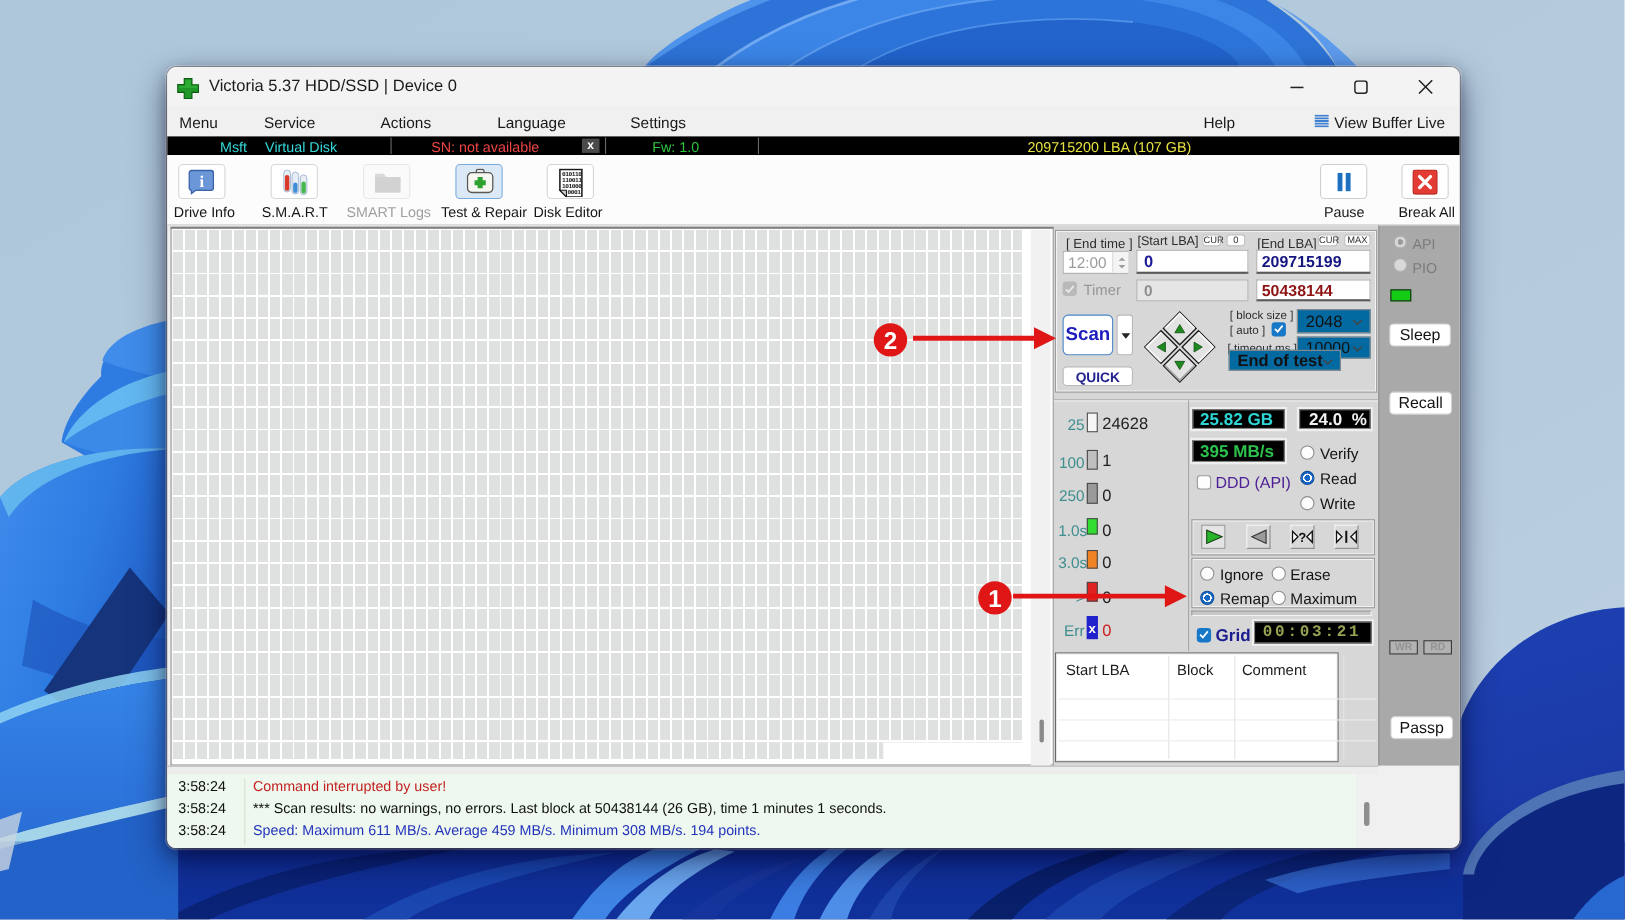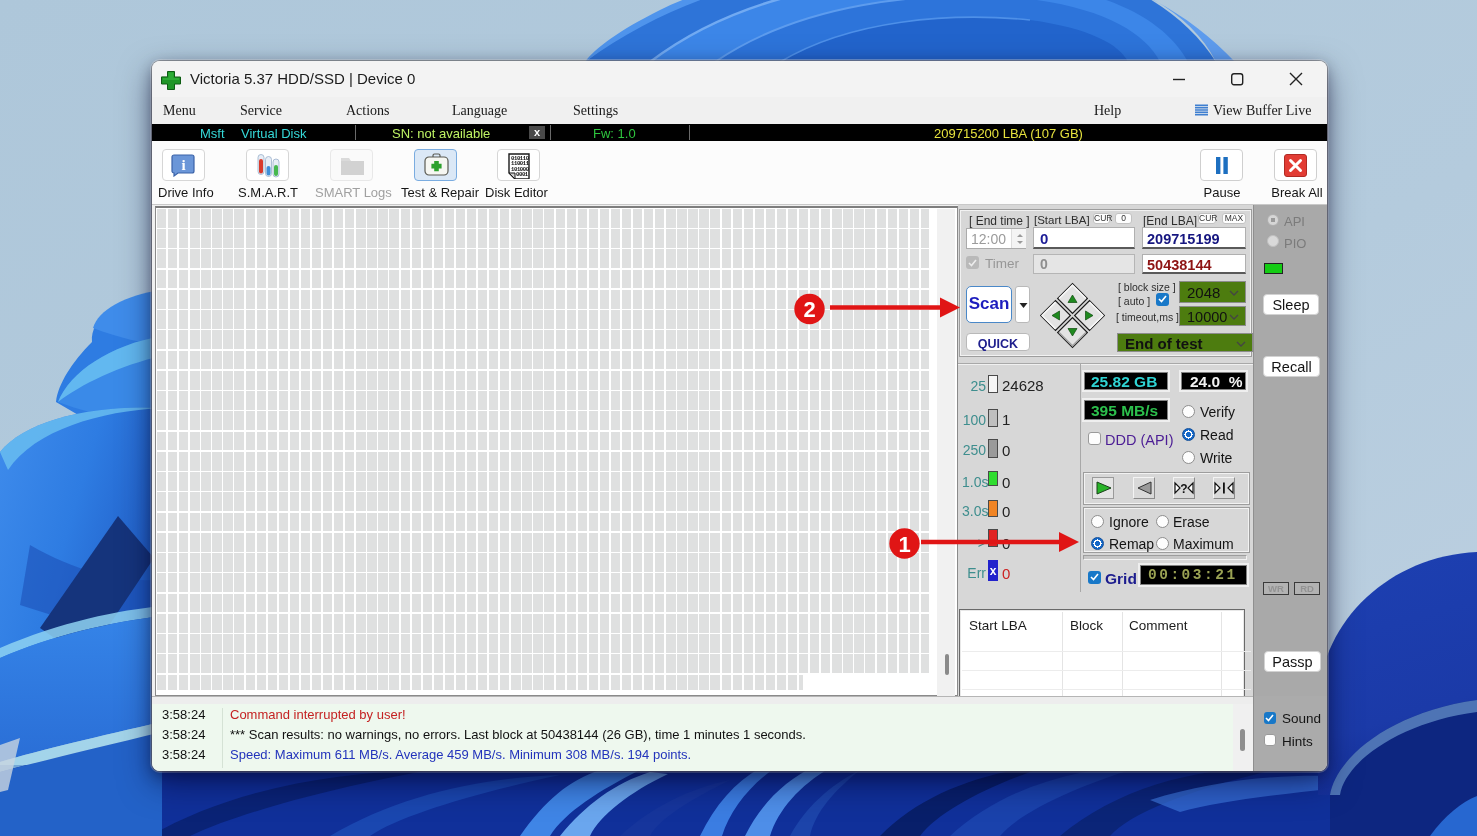--- a/index.html
+++ b/index.html
@@ -10,21 +10,21 @@
     background:#f0f0f0; border-radius:8px;
     box-shadow:0 12px 32px rgba(0,0,40,.5), 0 4px 14px rgba(0,0,30,.35), 0 0 0 1px rgba(120,120,120,.6), 0 0 0 2px rgba(255,255,255,.35);
     overflow:hidden;
     padding-left:12px;
   }
   .abs { position:absolute; }
   
   #titlebar { position:absolute; left:0; top:0; width:100%; height:36px; background:#f3f3f3; }
   #title-txt { position:absolute; left:38px; top:9px; font-size:15px; color:#1b1b1b; }
   
-  #menubar { position:absolute; left:0; top:36px; width:100%; height:27px; background:#f0f0f0; font-size:14px; color:#191919;font-family:Liberation Serif, serif; }
+  #menubar { position:absolute; left:0; top:36px; width:100%; height:27px; background:#f0f0f0; font-size:14px; color:#191919; }
   .mi { position:absolute; top:6px; }
   
   #blackbar { position:absolute; left:0; top:63px; width:100%; height:17px; background:#000; font-size:13px; }
   .bb { position:absolute; top:2px; white-space:nowrap; }
   .bsep { position:absolute; top:1px; width:1px; height:15px; background:#6a6a6a; }
   
   #toolbar { position:absolute; left:0; top:80px; width:100%; height:64px; background:#fcfcfc; border-bottom:1px solid #c9c9c9; }
   .tbtn { position:absolute; top:8px; width:43px; height:32px; background:#fff; border:1px solid #d6d6d6; border-radius:4px; }
   .tlab { position:absolute; top:44px; font-size:13px; color:#161616; white-space:nowrap; text-align:center; }
   
@@ -56,21 +56,21 @@
   
   .etched { border:1px solid #9d9d9d; box-shadow:inset 0 0 0 1px #f2f2f2; }
   .whitebtn { background:#fff; border:1px solid #b9b9b9; border-radius:4px; text-align:center; color:#121212; }
   .lcd { background:#000; border:1px solid #828282; box-shadow:0 0 0 2px #efefef; font-weight:bold; overflow:hidden; }
   .lbl { font-size:12px; color:#2e2e2e; white-space:nowrap; }
   .minib { height:11px; background:#fdfdfd; border:1px solid #c2c2c2; border-radius:3px; font-size:8.5px; color:#333; text-align:center; line-height:9px; }
   .inpt { background:#fff; border:1px solid #b0b0b0; border-bottom:2px solid #5a5a5a; }
   .cbgray { width:13px; height:13px; border-radius:3px; background:#b9b9b9; }
   .cbblue { width:13px; height:13px; border-radius:3px; background:#1878c8; }
   .cbwhite { width:13px; height:13px; border-radius:3px; background:#fdfdfd; border:1px solid #9a9a9a; }
-  .sel { background:#4d7c0f; border:1px solid #8c8c8c; color:#111; }
+  .sel { background:#0369a1; border:1px solid #8c8c8c; color:#111; }
   .tl { font-size:14px; color:#3e8e8e; width:24px; text-align:right; }
   .blk { width:10px; border:1px solid #4a4a4a; }
   .bn { font-size:15px; color:#222; }
   .radio { width:13px; height:13px; border-radius:50%; background:#fdfdfd; border:1px solid #8e8e8e; }
   .rsel { background:radial-gradient(circle, #1568c8 0 2.6px, #fff 2.7px 4px, #1568c8 4.1px); border:1px solid #0e4d9a; }
   .rdis { background:radial-gradient(circle, #9a9a9a 0 2.4px, #d6d6d6 2.5px); border:1px solid #b0b0b0; width:12px; height:12px; }
   .rdis2 { background:#d9d9d9; border:1px solid #c0c0c0; width:12px; height:12px; }
   .rl { font-size:14px; color:#141414; }
   .pbtn { width:22px; height:22px; background:#d9d9d9; border:1px solid #8a8a8a; border-top-color:#f4f4f4; border-left-color:#f4f4f4; }
   .sbtn { background:#fff; border:1px solid #d2d2d2; border-radius:4px; font-size:14.5px; color:#141414; text-align:center; line-height:20px; }
@@ -180,21 +180,21 @@
           <line x1="0" y1="10.8" x2="13" y2="10.8"></line>
         </g>
     </svg>
     <span class="mi" style="left:1061px">View Buffer Live</span>
   </div>
 
   <div id="blackbar">
     <span class="bb" style="left:48px;color:#35d8d8">Msft</span>
     <span class="bb" style="left:89px;color:#35d8d8">Virtual Disk</span>
     <div class="bsep" style="left:203px"></div>
-    <span class="bb" style="left:240px;color:#bef264">SN: not available</span>
+    <span class="bb" style="left:240px;color:#ef4444">SN: not available</span>
     <span class="bb" style="left:377px;width:16px;height:13px;top:2px;background:#4a4a4a;color:#fff;text-align:center;font-size:11px;font-weight:bold;line-height:13px">x</span>
     <div class="bsep" style="left:398px"></div>
     <span class="bb" style="left:441px;color:#2ec53e">Fw: 1.0</span>
     <div class="bsep" style="left:537px"></div>
     <span class="bb" style="left:782px;color:#e6e23e">209715200 LBA (107 GB)</span>
   </div>
 
   <div id="toolbar">
 
     <div class="tbtn" style="left:10px">
@@ -348,21 +348,21 @@
           <path d="M1,1 L5,5 L9,1" stroke="#444" stroke-width="1.3" fill="none"></path>
         </svg>
       </div>
     <div class="abs lbl" style="left:158px;top:106px;font-size:10.5px">[ timeout,ms ]</div>
     <div class="abs sel" style="left:221px;top:101px;width:67px;height:20px">
         <span style="position:absolute;left:7px;top:2px;font-size:14.5px">10000</span>
       <svg class="abs" style="right:6px;top:7px" width="10" height="6" viewBox="0 0 10 6">
           <path d="M1,1 L5,5 L9,1" stroke="#444" stroke-width="1.3" fill="none"></path>
         </svg>
       </div>
-    <div class="abs sel" style="left:159px;top:128px;width:136px;height:19px">
+    <div class="abs sel" style="left:159px;top:113px;width:102px;height:19px">
         <b style="position:absolute;left:7px;top:1px;font-size:15px">End of test</b>
       <svg class="abs" style="right:6px;top:7px" width="10" height="6" viewBox="0 0 10 6">
           <path d="M1,1 L5,5 L9,1" stroke="#444" stroke-width="1.3" fill="none"></path>
         </svg>
       </div>
 
     <div class="abs" style="left:0;top:158px;width:295px;height:1px;background:#a8a8a8"></div>
     <div class="abs" style="left:0;top:159px;width:295px;height:1px;background:#f0f0f0"></div>
     <div class="abs" style="left:122px;top:159px;width:1px;height:228px;background:#a8a8a8"></div>
 
@@ -447,21 +447,21 @@
     <div class="abs cbblue" style="left:130px;top:366px">
         <svg width="9" height="8" viewBox="0 0 9 8" style="position:absolute;left:1.5px;top:2px">
           <path d="M1,4 L3.5,6.5 L8,1" stroke="#fff" stroke-width="1.6" fill="none"></path>
         </svg>
       </div>
     <b class="abs" style="left:147px;top:365px;font-size:15.5px;color:#1c1c8e">Grid</b>
     <div class="abs lcd" style="left:182px;top:360px;width:107px;height:20px">
       <span style="position:absolute;left:7px;top:1px;font-size:14.5px;font-family:'Liberation Mono',monospace;color:#9aa253;letter-spacing:2.5px">00:03:21</span>
     </div>
 
-    <div class="abs" style="left:1px;top:404px;width:286px;height:100px;background:#fff;border:1px solid #6a6a6a;box-shadow:0 0 0 1px #e8e8e8 inset">
+    <div class="abs" style="left:1px;top:388px;width:258px;height:100px;background:#fff;border:1px solid #6a6a6a;box-shadow:0 0 0 1px #e8e8e8 inset">
       <span class="abs" style="left:9px;top:8px;font-size:13.5px;color:#1c1c1c">Start LBA</span>
       <span class="abs" style="left:110px;top:8px;font-size:13.5px;color:#1c1c1c">Block</span>
       <span class="abs" style="left:169px;top:8px;font-size:13.5px;color:#1c1c1c">Comment</span>
       <div class="abs" style="left:102px;top:2px;width:1px;height:94px;background:#e4e4e4"></div>
       <div class="abs" style="left:162px;top:2px;width:1px;height:94px;background:#e4e4e4"></div>
       <div class="abs" style="left:261px;top:2px;width:1px;height:94px;background:#e4e4e4"></div>
       <div class="abs" style="left:2px;top:41px;width:289px;height:1px;background:#ececec"></div>
       <div class="abs" style="left:2px;top:60px;width:289px;height:1px;background:#ececec"></div>
       <div class="abs" style="left:2px;top:79px;width:289px;height:1px;background:#ececec"></div>
     </div>
@@ -492,30 +492,20 @@
       </div>
     <div class="lrow" style="top:40.5px">
         <span class="lts">3:58:24</span>
         <span class="lmsg" style="color:#2233bb">Speed: Maximum 611 MB/s. Average 459 MB/s. Minimum 308 MB/s. 194 points.</span>
       </div>
     <div class="abs" style="left:70px;top:4px;width:1px;height:60px;background:#d5e2d5"></div>
   </div>
   <div id="logsb">
       <div class="abs" style="left:7px;top:25px;width:5px;height:22px;background:#8e8e8e;border-radius:3px"></div>
     </div>
-  <div id="logside">
-    <div class="abs cbblue" style="left:10px;top:16px;width:12px;height:12px">
-        <svg width="9" height="8" viewBox="0 0 9 8" style="position:absolute;left:1.2px;top:1.8px">
-          <path d="M1,4 L3.5,6.5 L8,1" stroke="#fff" stroke-width="1.6" fill="none"></path>
-        </svg>
-      </div>
-    <div class="abs" style="left:28px;top:15px;font-size:13.5px;color:#141414">Sound</div>
-    <div class="abs cbwhite" style="left:10px;top:38px;width:12px;height:12px"></div>
-    <div class="abs" style="left:28px;top:38px;font-size:13.5px;color:#141414">Hints</div>
-  </div>
 </div>
 
 <svg class="abs" style="left:0;top:0;width:1477px;height:836px;pointer-events:none" viewBox="0 0 1477 836" xmlns="http://www.w3.org/2000/svg">
   <g>
     <line x1="830" y1="307.5" x2="941" y2="307.5" stroke="#e01515" stroke-width="4.4"></line>
     <path d="M940,297.5 L960,307.5 L940,317.5 Z" fill="#e01515"></path>
     <circle cx="809.5" cy="309" r="15.2" fill="#e01515"></circle>
     <text x="809.5" y="317" font-size="22" font-weight="bold" fill="#fff" text-anchor="middle" font-family="Liberation Sans">2</text>
     <line x1="921" y1="542" x2="1060" y2="542" stroke="#e01515" stroke-width="4.4"></line>
     <path d="M1059,532 L1079,542 L1059,552 Z" fill="#e01515"></path>

